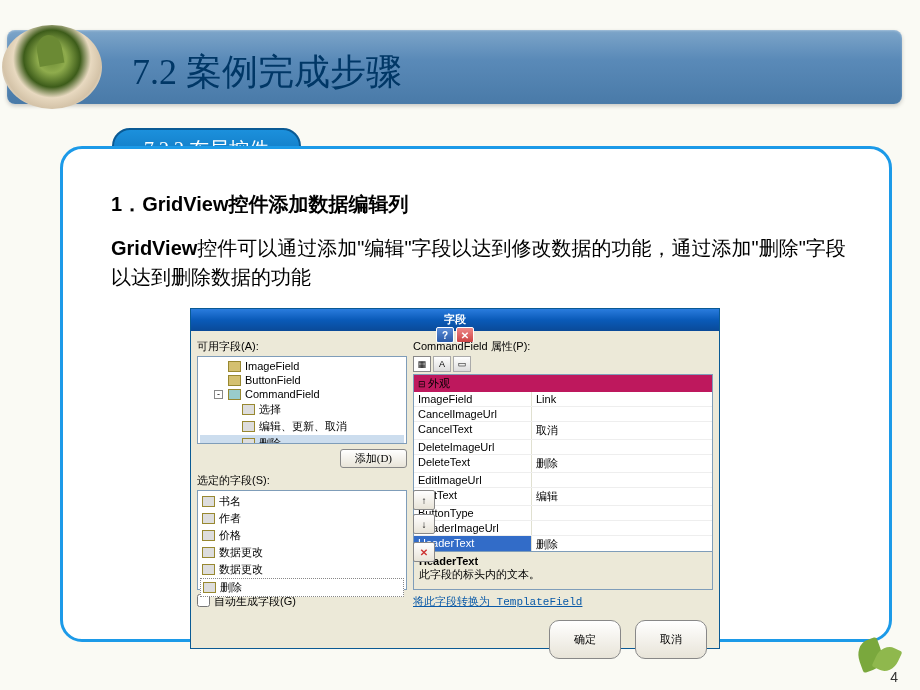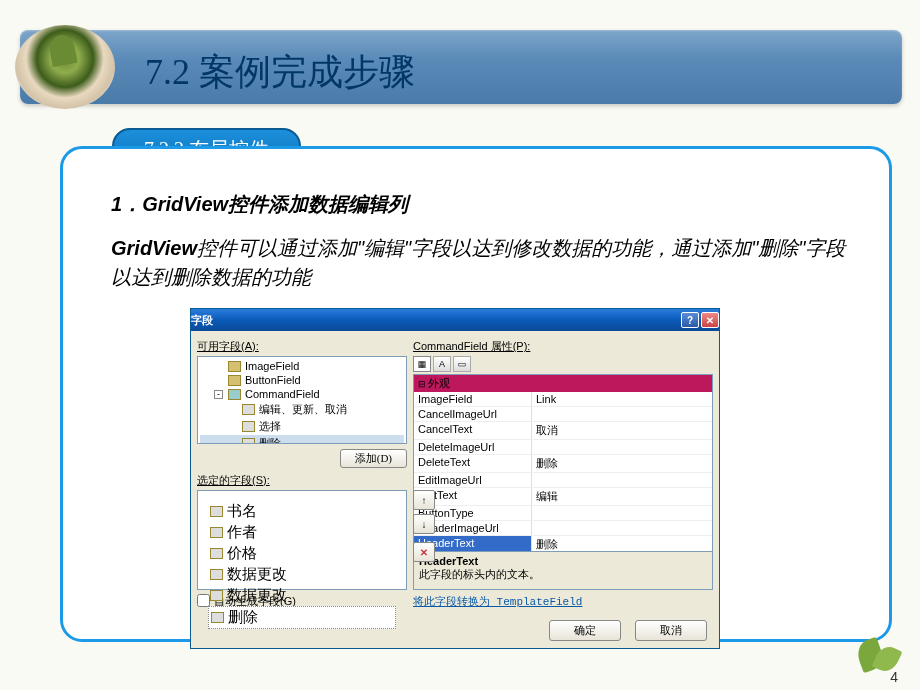--- a/index.html
+++ b/index.html
@@ -1,19 +1,19 @@
 <!DOCTYPE html>
 <html><head>
   <meta charset="utf-8">
   <style>
     * { box-sizing: border-box; margin: 0; padding: 0; }
     body { width: 920px; height: 690px; font-family: "Microsoft YaHei", Arial, sans-serif; background: #fafaf4; position: relative; overflow: hidden; }
     
     .header-band {
-      position: absolute; top: 30px; left: 20px; right: 18px; height: 74px;
+      position: absolute; top: 30px; left: 7px; right: 18px; height: 74px;
       background: linear-gradient(to bottom, #7da5c9 0%, #5a8ab8 40%, #497aa8 100%);
       border-radius: 8px;
       box-shadow: inset 0 1px 2px rgba(255,255,255,0.3), 0 2px 4px rgba(0,0,0,0.2);
     }
     .header-photo {
       position: absolute; left: -5px; top: -5px; width: 100px; height: 84px;
       border-radius: 50% 50% 50% 50%;
       background: radial-gradient(ellipse at 50% 40%, #6b8a34 0%, #8fac4d 20%, #3d5c1a 40%, #e8d9c0 55%, #d4c3a8 70%, #fff 90%);
       overflow: hidden;
     }
@@ -33,59 +33,59 @@
       border-radius: 18px; padding: 6px 30px;
       color: #fff; font-size: 20px; font-family: "SimSun", serif;
       border: 2px solid #0a5a94;
     }
     
     .frame {
       position: absolute; top: 146px; left: 60px; right: 28px; bottom: 48px;
       border: 3px solid #1c9ae8; border-radius: 22px; background: #fff;
     }
     
-    .content { position: absolute; top: 42px; left: 48px; right: 40px; font-style: italic; }
+    .content { position: absolute; top: 42px; left: 48px; right: 40px; }
     .content-h1 { font-size: 20px; font-weight: bold; color: #000; }
     .content-gv { color: #000; }
     .content-desc { font-size: 20px; margin-top: 16px; line-height: 1.45; color: #000; }
     
     .dialog {
       position: absolute; top: 308px; left: 190px; width: 530px; height: 341px;
       border: 1px solid #0a5a94; background: #ece9d8;
       font-family: Tahoma, "SimSun", sans-serif; font-size: 11px;
     }
     .dlg-title {
       height: 22px; background: linear-gradient(to bottom, #2a7cde 0%, #0a5ab8 50%, #0a4a98 100%);
-      color: #fff; font-weight: bold; padding: 3px 0; display: flex; justify-content: space-between; align-items: center;
+      color: #fff; font-weight: bold; padding: 3px 8px; display: flex; justify-content: space-between; align-items: center; flex-direction: column;
     }
     .winbtns { display: flex; gap: 2px; }
     .winbtn { width: 18px; height: 16px; border: 1px solid #fff; border-radius: 2px; display: flex; align-items: center; justify-content: center; font-size: 10px; font-weight: bold; }
     .winbtn.help { background: linear-gradient(#5a8cd8,#2a5aa8); color:#fff; }
     .winbtn.close { background: linear-gradient(#e88,#c44); color:#fff; }
     
     .dlg-body { display: flex; padding: 6px; height: 284px; gap: 6px; }
     .dlg-left { width: 210px; display: flex; flex-direction: column; }
     .dlg-right { flex: 1; display: flex; flex-direction: column; }
     
-    .lbl { margin: 2px 0; color: #000; text-decoration: underline; }
+    .lbl { margin: 2px 0; color: #000; }
     
     .tree-box { border: 1px solid #7f9db9; background: #fff; height: 105px; overflow: auto; padding: 2px; }
     .tree-item { padding: 1px 2px; display: flex; align-items: center; gap: 2px; white-space: nowrap; }
     .tree-indent1 { padding-left: 14px; }
     .tree-indent2 { padding-left: 42px; }
     .tree-sel { background: #cde; }
     .expander { display:inline-block; width:9px; height:9px; border:1px solid #888; text-align:center; line-height:7px; font-size:9px; margin-right:3px; }
     .ticon { display:inline-block; width:13px; height:11px; background:#d4c070; border:1px solid #988830; margin-right:2px; }
     .ticon.cmd { background:#9cc; }
     .ticon.sub { background:#ddd; }
     
     .btn-row { text-align: right; margin: 5px 0 3px 0; }
     .btn { padding: 1px 14px; background: linear-gradient(#fff,#e8e4d8); border: 1px solid #888; border-radius: 3px; font-size: 11px; cursor: pointer; font-family: Tahoma, "SimSun"; }
     
-    .sel-box { border: 1px solid #7f9db9; background: #fff; height: 100px; padding: 10px; font-size: 15px; position: relative; }
+    .sel-box { border: 1px solid #7f9db9; background: #fff; height: 100px; padding: 2px; font-size: 11px; position: relative; }
     .sel-item { padding: 1px 2px; display: flex; align-items: center; gap: 2px; }
     .sel-sel { background: #fff; border: 1px dotted #888; }
     .side-btns { position: absolute; right: -28px; top: 0; display: flex; flex-direction: column; gap: 4px; }
     .sqbtn { width: 22px; height: 20px; border: 1px solid #888; background: linear-gradient(#fff,#e8e4d8); border-radius: 2px; display: flex; align-items: center; justify-content: center; font-size: 10px; cursor: pointer; }
     .sqbtn.x { position:absolute; right:-28px; top:52px; color:#c33; font-weight:bold; }
     
     .chk-row { margin-top: 4px; display: flex; align-items: flex-start; gap: 4px; }
     
     .prop-toolbar { display: flex; gap: 2px; margin-bottom: 2px; }
     .ptbtn { width: 18px; height: 16px; border: 1px solid #aaa; background: linear-gradient(#fff,#ddd); font-size: 9px; display:flex; align-items:center; justify-content:center; }
@@ -100,21 +100,21 @@
     .prop-row.sel .prop-name { background: #326cc8; color: #fff; }
     .prop-row.sel .prop-val { background: #fff; }
     
     .prop-desc { border: 1px solid #7f9db9; border-top: none; background: #ece9d8; padding: 3px 5px; font-size: 11px; height: 38px; }
     .prop-desc b { font-weight: bold; }
     
     .link-row { margin-top: 4px; font-family: Liberation Mono, monospace; }
     .link-row a { color: #0a5aa8; text-decoration: underline; font-size: 11px; }
     
     .dlg-foot { display: flex; justify-content: flex-end; gap: 14px; padding: 5px 12px 0 12px; }
-    .dlg-foot .btn { padding: 2px 24px; }
+    .dlg-foot .btn { padding: 11px 24px; border-radius: 10px; }
     
     .pagenum { position: absolute; bottom: 5px; right: 22px; font-size: 14px; color: #333; }
     .plant { position:absolute; bottom:14px; right:20px; width:58px; height:48px; }
     .plant .leaf1 { position:absolute; bottom:6px; right:18px; width:24px; height:30px; background:#7aa83d; border-radius: 60% 10% 60% 10%; transform: rotate(-20deg); }
     .plant .leaf2 { position:absolute; bottom:4px; right:2px; width:22px; height:26px; background:#8fb84d; border-radius: 60% 10% 60% 10%; transform: rotate(25deg); }
   </style>
 </head>
 <body>
 
 <div class="header-band">
@@ -157,25 +157,25 @@
             <span class="ticon "></span>
             <span>ButtonField</span>
           </div>
           <div class="tree-item tree-indent1">
             <span class="expander">-</span>
             <span class="ticon cmd"></span>
             <span>CommandField</span>
           </div>
           <div class="tree-item tree-indent2">
             <span class="ticon sub"></span>
-            <span>编辑、更新、取消</span>
+            <span>选择</span>
           </div>
           <div class="tree-item tree-indent2">
             <span class="ticon sub"></span>
-            <span>选择</span>
+            <span>编辑、更新、取消</span>
           </div>
           <div class="tree-item tree-indent2 tree-sel">
             <span class="ticon sub"></span>
             <span>删除</span>
           </div>
         </div>
       <div class="btn-row">
         <button class="btn">添加(D)</button>
       </div>
       <div class="lbl">选定的字段(S):</div>

